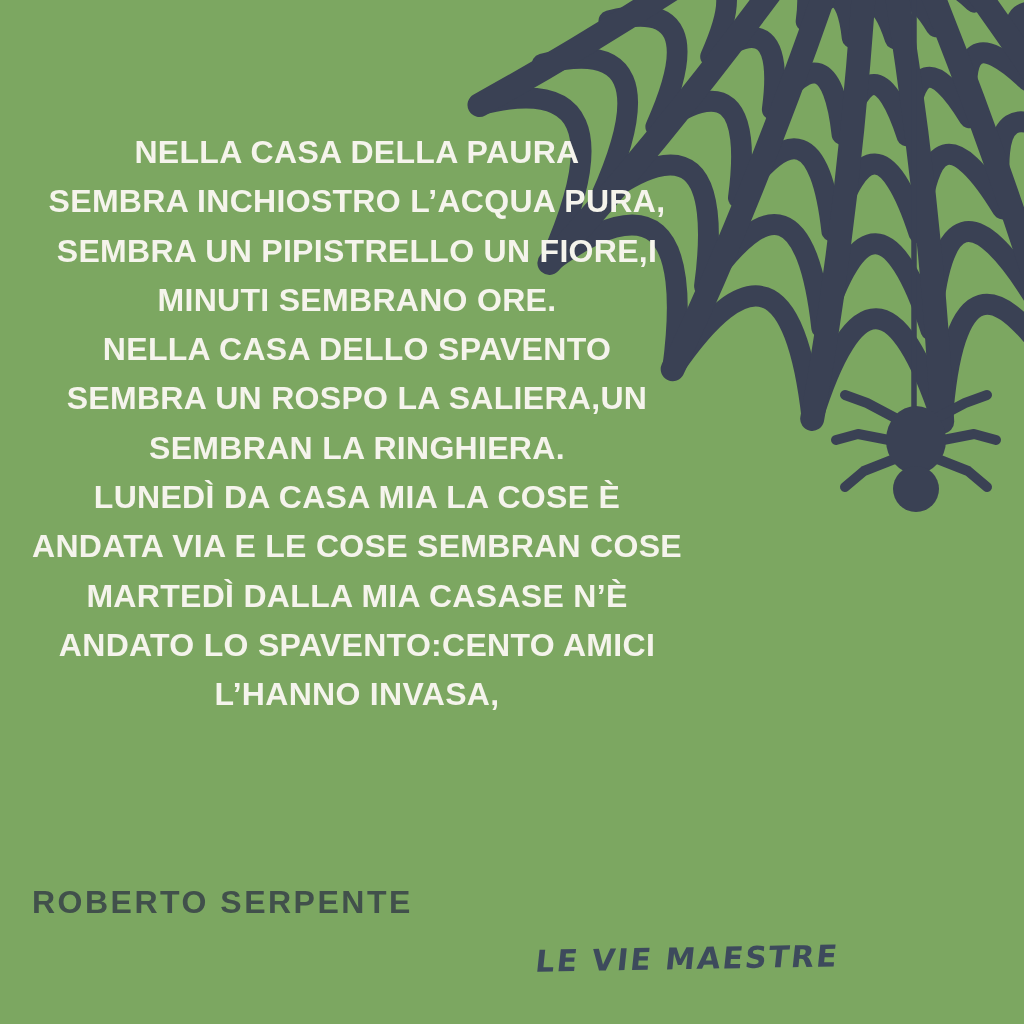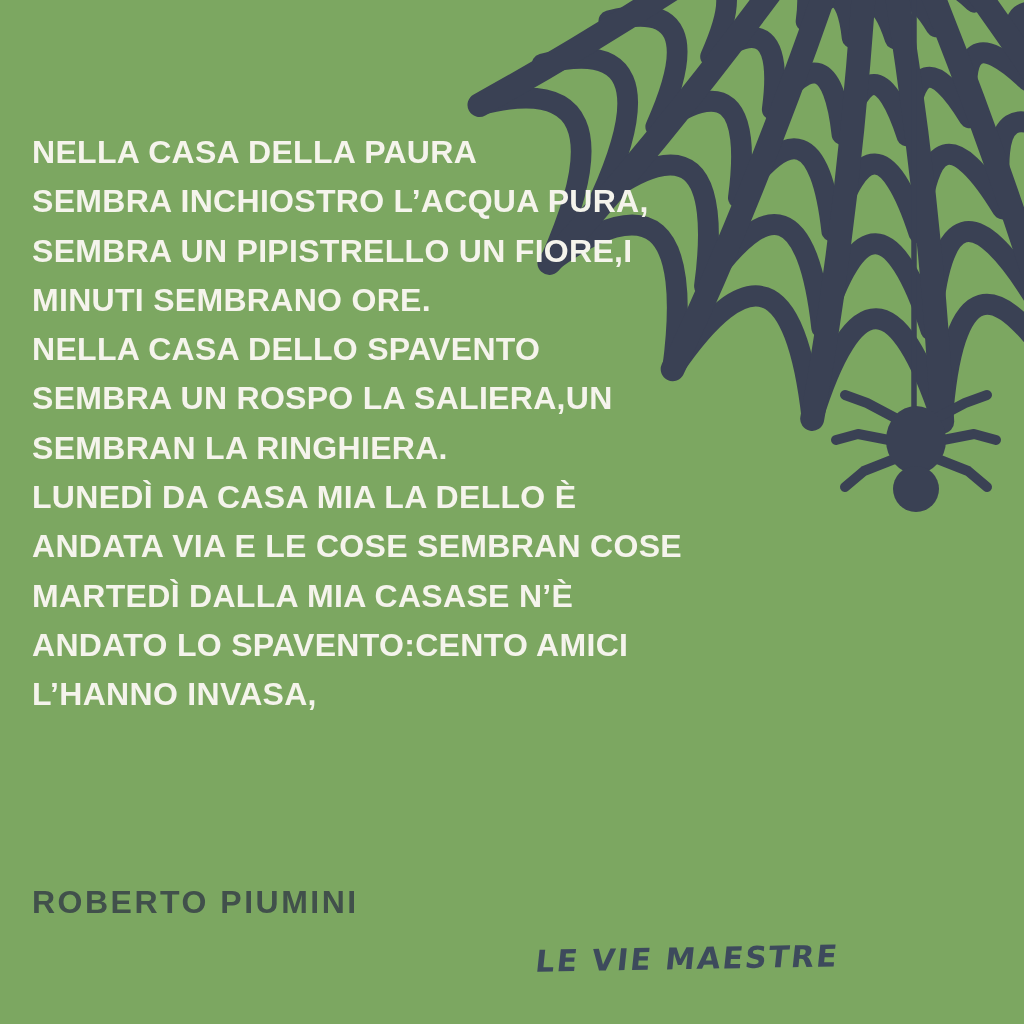--- a/index.html
+++ b/index.html
@@ -22,21 +22,21 @@
     position: absolute;
     left: 32px;
     top: 128px;
     font-size: 32px;
     line-height: 49.3px;
     font-weight: bold;
     letter-spacing: 0.3px;
     color: #F5F4EC;
     white-space: nowrap;
   }
-  .poem-line { height: 49.3px; }
+  .poem-line { height: 49.3px; text-align: center; }
   .author {
     position: absolute;
     left: 32px;
     top: 884px;
     font-size: 32px;
     font-weight: bold;
     letter-spacing: 2.5px;
     color: #41504B;
     white-space: nowrap;
   }
@@ -78,24 +78,24 @@
   </svg>
 
   <div class="poem" style="color: rgb(245, 244, 236);">
       <div class="poem-line">NELLA CASA DELLA PAURA</div>
       <div class="poem-line">SEMBRA INCHIOSTRO L’ACQUA PURA,</div>
       <div class="poem-line">SEMBRA UN PIPISTRELLO UN FIORE,I</div>
       <div class="poem-line">MINUTI SEMBRANO ORE.</div>
       <div class="poem-line">NELLA CASA DELLO SPAVENTO</div>
       <div class="poem-line">SEMBRA UN ROSPO LA SALIERA,UN</div>
       <div class="poem-line">SEMBRAN LA RINGHIERA.</div>
-      <div class="poem-line">LUNEDÌ DA CASA MIA LA DELLO È</div>
+      <div class="poem-line">LUNEDÌ DA CASA MIA LA COSE È</div>
       <div class="poem-line">ANDATA VIA E LE COSE SEMBRAN COSE</div>
       <div class="poem-line">MARTEDÌ DALLA MIA CASASE N’È</div>
       <div class="poem-line">ANDATO LO SPAVENTO:CENTO AMICI</div>
       <div class="poem-line">L’HANNO INVASA,</div>
     </div>
 
-  <div class="author" style="color: rgb(65, 80, 75);">ROBERTO PIUMINI</div>
+  <div class="author" style="color: rgb(65, 80, 75);">ROBERTO SERPENTE</div>
 
   <div class="brand" style="color: rgb(61, 74, 92);">LE VIE MAESTRE</div>
 
 </div>
 
 </body></html>

